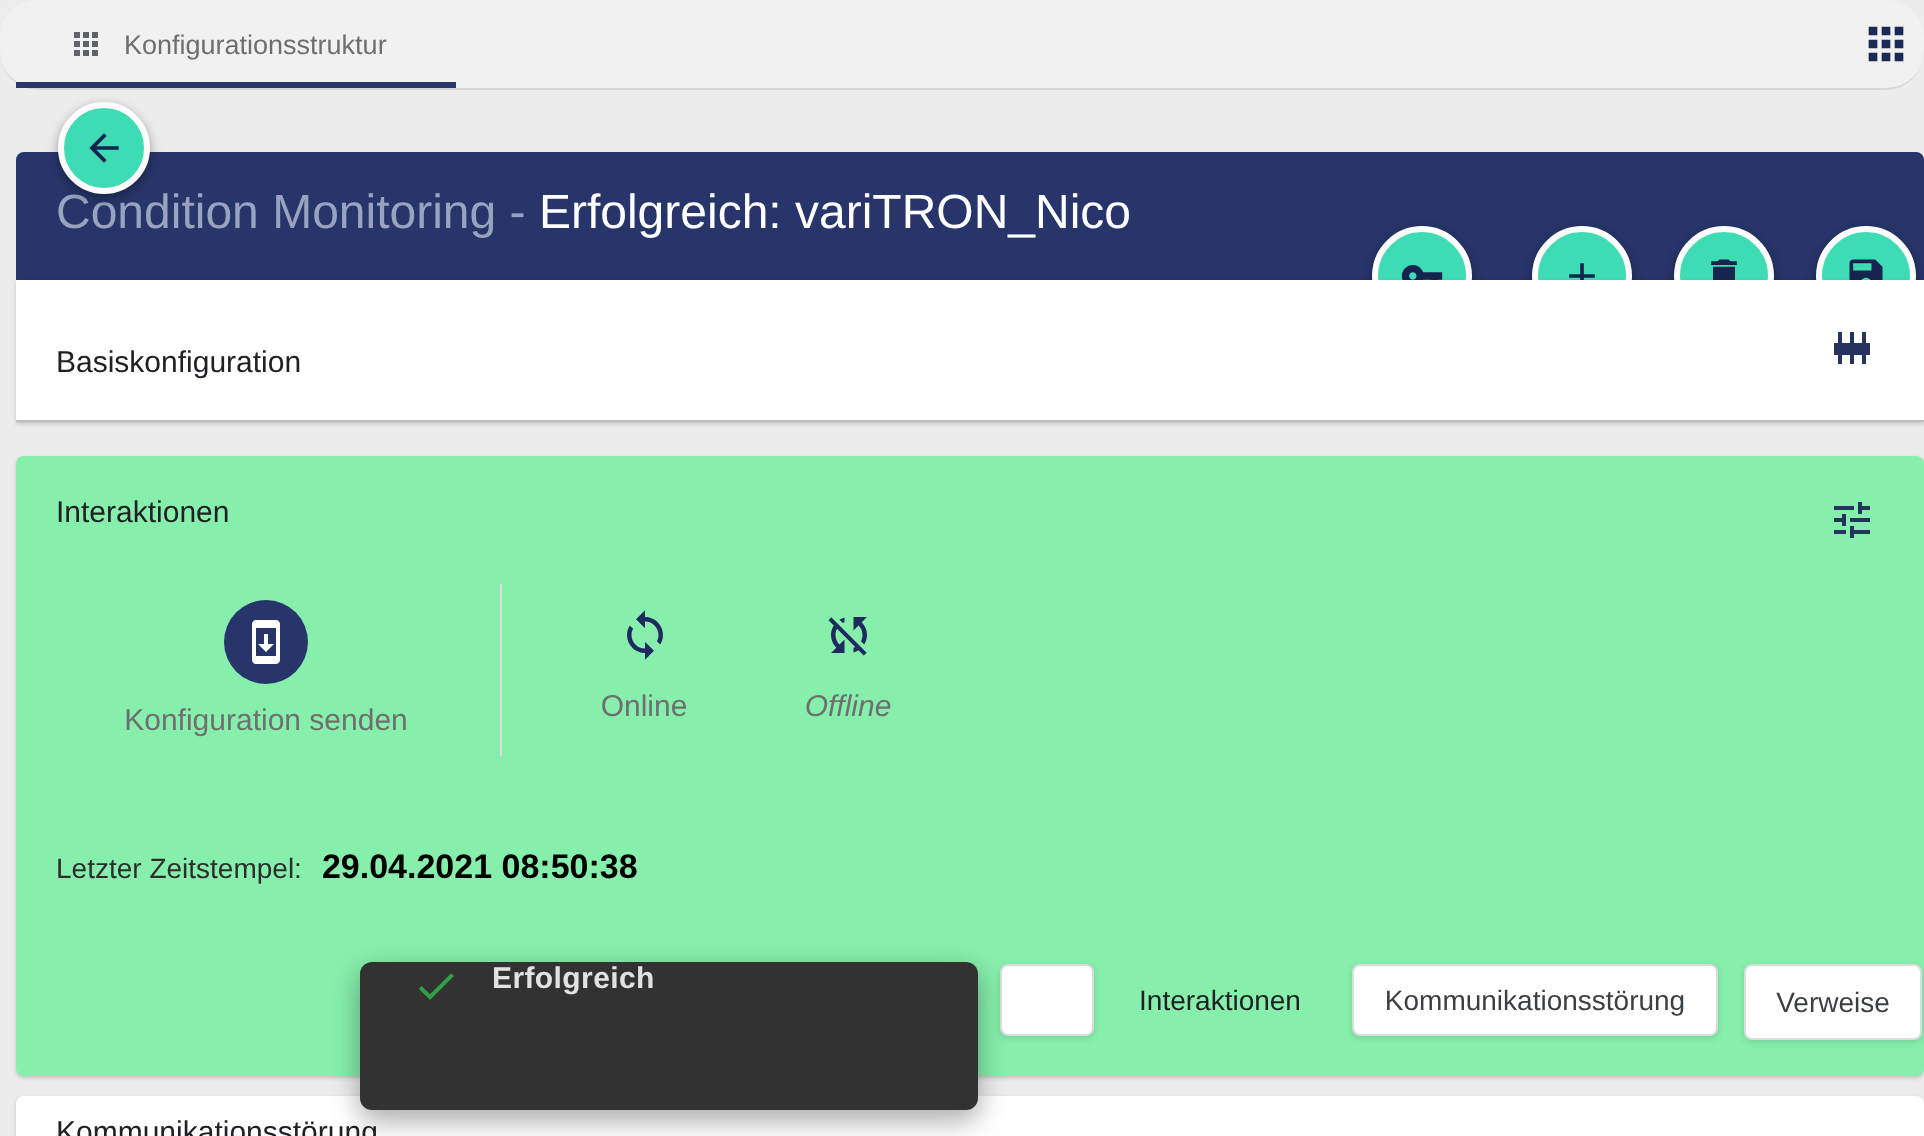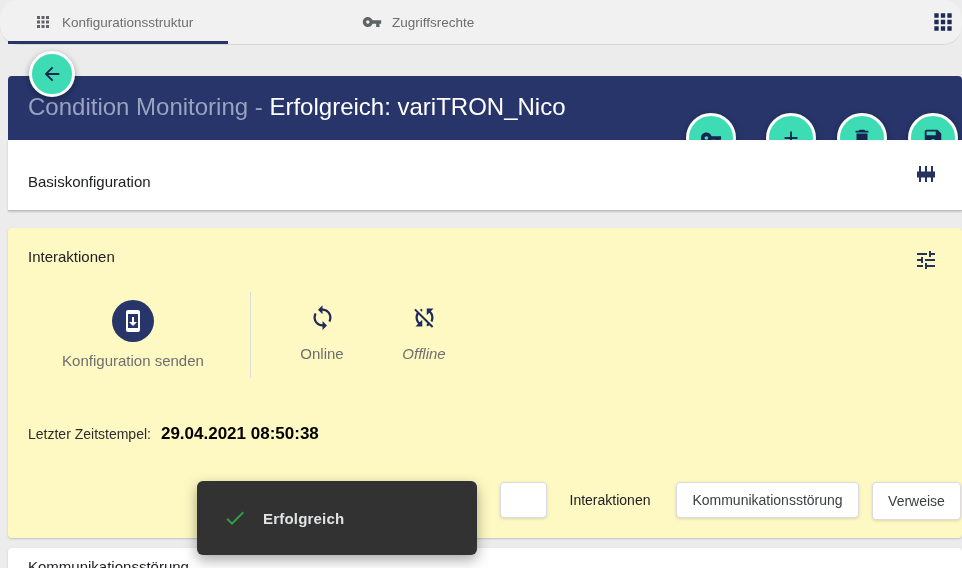--- a/index.html
+++ b/index.html
@@ -30,21 +30,21 @@
   .fab-key{left:686px;top:113px;}
   .fab-add{left:766px;top:113px;}
   .fab-delete{left:837px;top:113px;}
   .fab-save{left:908px;top:113px;}
   
   .card1{position:absolute;left:8px;top:140px;width:954px;height:71px;background:#ffffff;
          border-bottom:1px solid #bdbdbd;box-shadow:0 1px 2px rgba(0,0,0,.18);box-sizing:border-box;}
   .card1 .sec-title{position:absolute;left:20px;top:33px;font-size:15px;color:#202124;}
   .icon-right{position:absolute;left:906px;top:22px;width:24px;height:24px;color:#26335f;cursor:pointer;}
   
-  .card2{position:absolute;left:8px;top:228px;width:954px;height:310px;background:#fef9c3;border-radius:4px;
+  .card2{position:absolute;left:8px;top:228px;width:954px;height:310px;background:#86efac;border-radius:4px;
          box-shadow:0 1px 2px rgba(0,0,0,.18);}
   .card2 .sec-title{position:absolute;left:20px;top:20px;font-size:15px;color:#202124;}
   .card2 .icon-right{top:20px;}
   .act-group{position:absolute;display:flex;flex-direction:column;align-items:center;cursor:pointer;}
   .act-send{left:35px;top:72px;width:180px;}
   .send-circle{width:42px;height:42px;border-radius:50%;background:#27356a;display:flex;align-items:center;justify-content:center;color:#ffffff;}
   .send-circle svg{width:24px;height:24px;}
   .act-label{margin-top:10px;font-size:15px;color:#6f6f6f;white-space:nowrap;}
   .v-divider{position:absolute;left:242px;top:64px;width:1px;height:86px;background:#dcdcdc;}
   .act-online{left:264px;top:76px;width:100px;}
@@ -58,44 +58,36 @@
        font-size:14px;color:#3c4043;box-sizing:border-box;cursor:pointer;font-family:inherit;}
   .btn-hidden-frag{left:492px;width:47px;z-index:5;}
   .btn-flat{left:552px;width:100px;border:none;box-shadow:none;background:transparent;color:#202124;}
   .btn-komm{left:668px;width:183px;}
   .btn-verweise{left:864px;width:89px;height:38px;}
   
   .card3{position:absolute;left:8px;top:548px;width:954px;height:40px;background:#ffffff;border-radius:4px 4px 0 0;
          box-shadow:0 1px 2px rgba(0,0,0,.18);}
   .card3 .sec-title{position:absolute;left:20px;top:10px;font-size:15px;color:#202124;}
   
-  .snackbar{position:absolute;left:197px;top:481px;width:280px;height:74px;background:#323232;border-radius:6px;
-            box-shadow:0 5px 14px rgba(0,0,0,.35);display:flex;align-items:center;padding-left:26px;box-sizing:border-box;z-index:10;}
+  .snackbar{position:absolute;left:180px;top:481px;width:309px;height:74px;background:#323232;border-radius:6px;
+            box-shadow:0 5px 14px rgba(0,0,0,.35);display:flex;align-items:flex-start;padding-left:26px;box-sizing:border-box;z-index:10;}
   .snack-check{width:24px;height:24px;color:#2f9e44;display:flex;}
   .snack-text{margin-left:16px;font-size:15px;font-weight:bold;color:#e0e2e4;letter-spacing:.2px;}
 </style>
 </head>
 <body>
 
 <div class="tabbar">
   <div class="tab tab-1">
     <span class="ticon">
       <svg width="18" height="18" viewBox="0 0 24 24" fill="currentColor">
           <path d="M4 4h4v4H4zM10 4h4v4h-4zM16 4h4v4h-4zM4 10h4v4H4zM10 10h4v4h-4zM16 10h4v4h-4zM4 16h4v4H4zM10 16h4v4h-4zM16 16h4v4h-4z"></path>
         </svg>
     </span>
     <span>Konfigurationsstruktur</span>
-  </div>
-  <div class="tab tab-3">
-    <span class="ticon">
-      <svg width="20" height="20" viewBox="0 0 24 24" fill="currentColor">
-          <path d="M12.65 10C11.83 7.67 9.61 6 7 6c-3.31 0-6 2.69-6 6s2.69 6 6 6c2.61 0 4.83-1.67 5.65-4H17v4h4v-4h2v-4H12.65zM7 14c-1.1 0-2-.9-2-2s.9-2 2-2 2 .9 2 2-.9 2-2 2z"></path>
-        </svg>
-    </span>
-    <span>Zugriffsrechte</span>
   </div>
   <div class="tab-underline"></div>
   <span class="apps-topright">
     <svg width="26" height="26" viewBox="0 0 24 24" fill="currentColor">
         <path d="M4 8h4V4H4v4zm6 0h4V4h-4v4zm6-4v4h4V4h-4zM4 14h4v-4H4v4zm6 0h4v-4h-4v4zm6 0h4v-4h-4v4zM4 20h4v-4H4v4zm6 0h4v-4h-4v4zm6 0h4v-4h-4v4z"></path>
       </svg>
   </span>
 </div>
 
 <div class="header-band">

